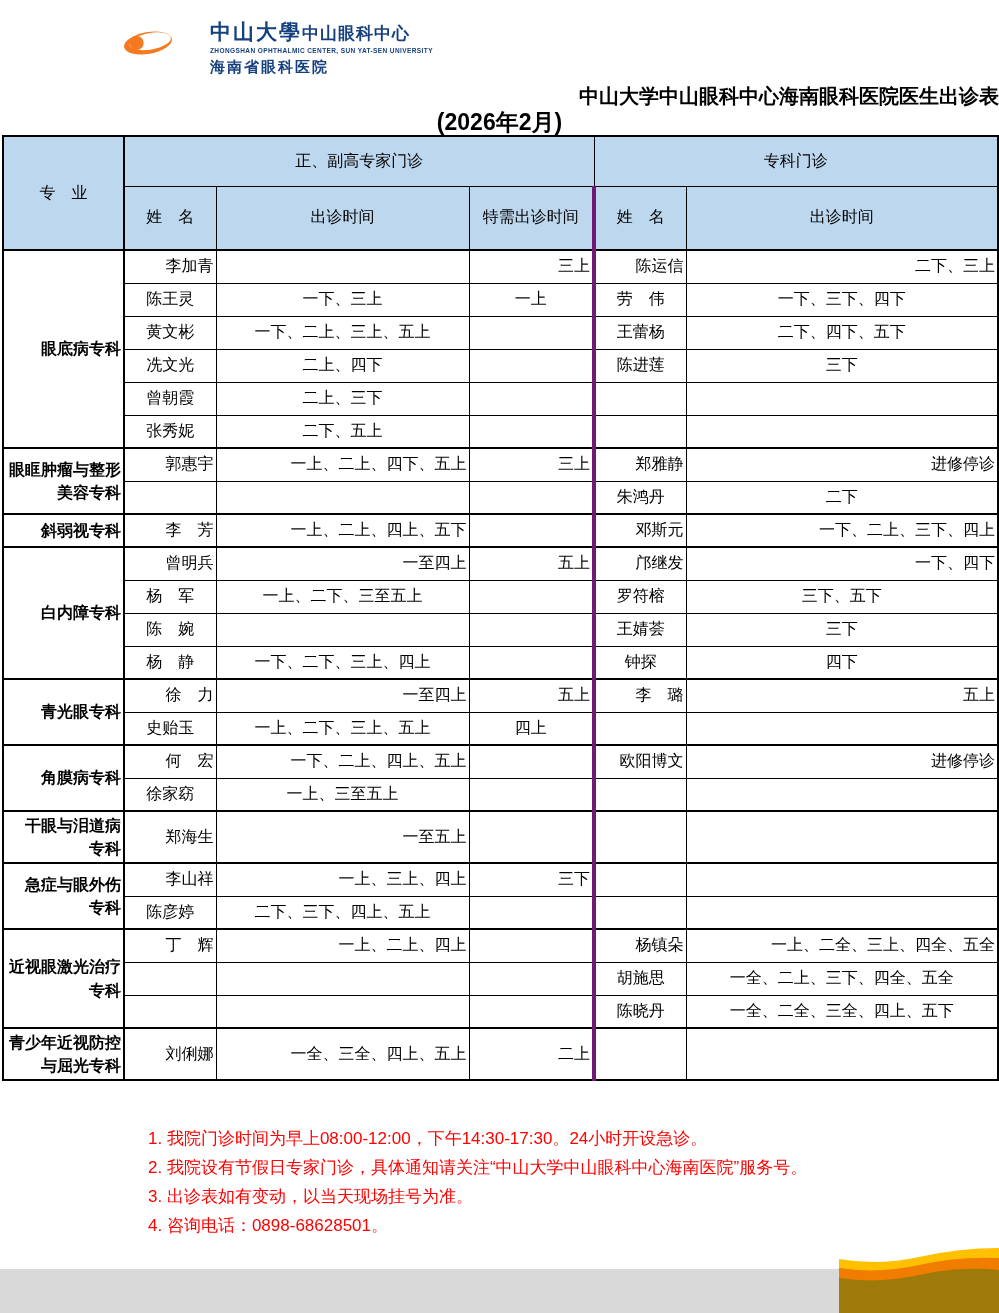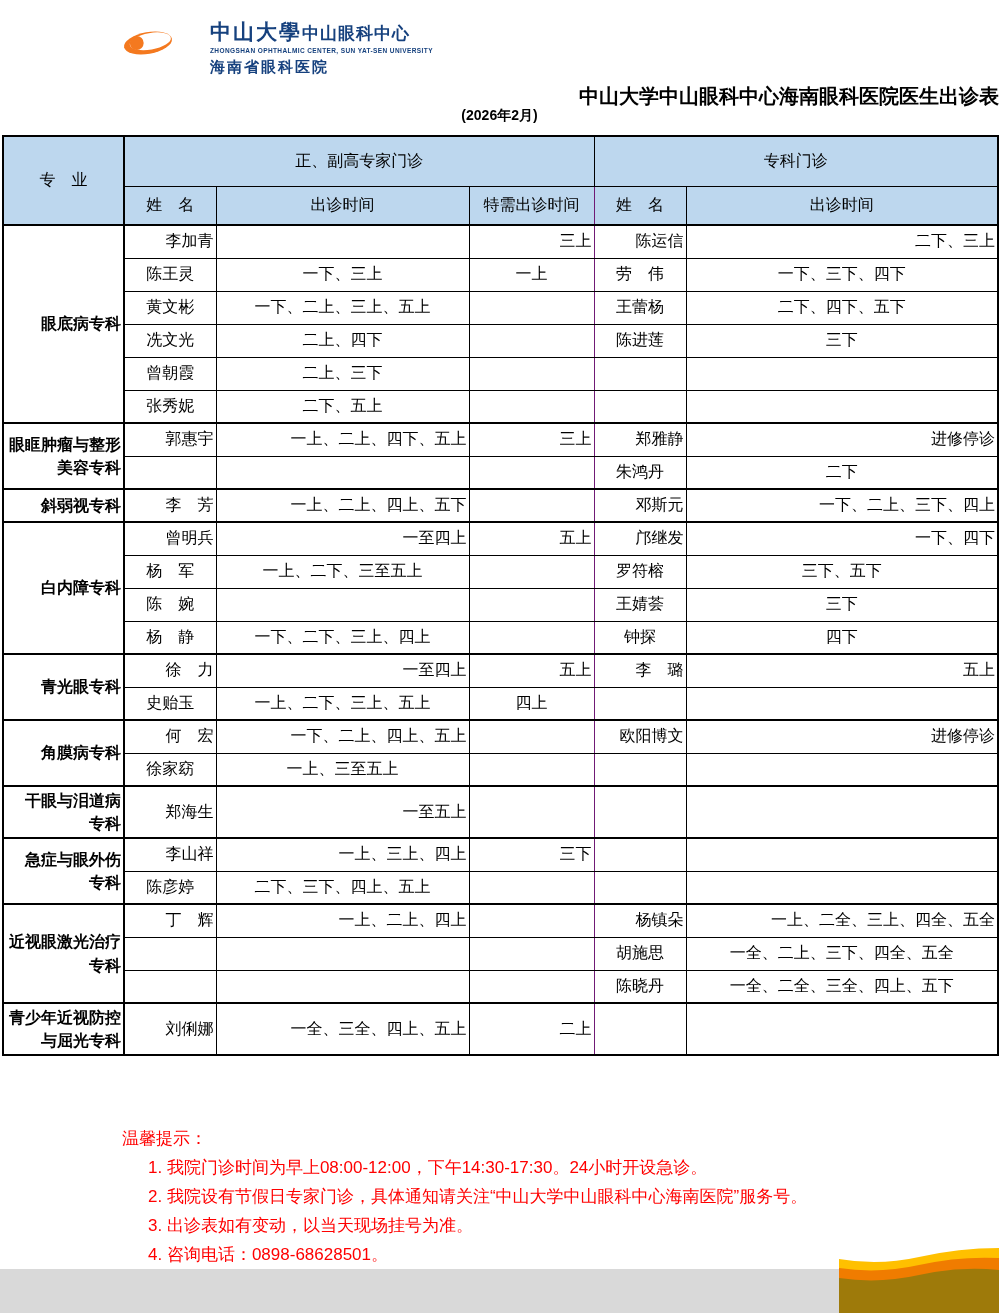--- a/index.html
+++ b/index.html
@@ -11,30 +11,30 @@
   .logo-icon { width:52px; height:34px; margin-top:8px; }
   .logo-text { margin-left:8px; color:#16417E; }
   .logo-line1 { display:flex; align-items:baseline; }
   .logo-calli { font-family:"DejaVu Serif","Liberation Serif",serif; font-weight:bold; font-size:21px; letter-spacing:2px; }
   .logo-cn { font-weight:bold; font-size:17px; letter-spacing:1px; }
   .logo-en { font-size:6.5px; letter-spacing:0.4px; margin-top:1px; font-weight:bold; }
   .logo-branch { font-weight:bold; font-size:15px; letter-spacing:2px; margin-top:4px; }
 
   
   .title { position:absolute; top:83px; left:0; width:100%; text-align:right; font-size:20px; font-weight:bold; color:#000; }
-  .subtitle { position:absolute; top:107px; left:0; width:100%; text-align:center; font-size:14px; font-weight:bold; color:#000; }
+  .subtitle { position:absolute; top:107px; left:0; width:100%; text-align:center; font-size:23px; font-weight:bold; color:#000; }
 
   
   table { position:absolute; top:135px; left:2px; width:995px; border-collapse:collapse; border:2px solid #000; table-layout:fixed; }
   th, td { border:1px solid #000; text-align:center; vertical-align:middle; font-size:16px; color:#000; padding:0 2px; }
   thead th { background:#BDD7EE; font-weight:normal; }
   thead tr:first-child th { height:50px; }
-  thead tr:last-child th { height:39px; border-bottom:2px solid #000; }
+  thead tr:last-child th { height:64px; border-bottom:2px solid #000; }
   th.c-spec { border-right:2px solid #000; }
-  th.c-special, td.c-sep { border-right:1px solid #701a75; }
+  th.c-special, td.c-sep { border-right:4px solid #701a75; }
   tbody td { height:33px; }
   tbody tr.tall td { height:52px; }
   tbody tr.group-start td { border-top:2px solid #000;text-align:right; }
   td.spec { font-weight:bold; border-right:2px solid #000; white-space:pre-line; line-height:1.45;margin-top:31px; }
 
   
   .notes { position:absolute; top:1124px; left:0; width:100%; }
   .notes-title { margin-left:122px; font-size:17px; line-height:29px; }
   .note-item { margin-left:148px; font-size:17px; line-height:29px; }
 
@@ -272,21 +272,20 @@
           <td>刘俐娜</td>
           <td>一全、三全、四上、五上</td>
           <td class="c-sep">二上</td>
           <td></td>
           <td></td>
         </tr>
       </tbody>
   </table>
 
   <div class="notes" style="color: rgb(255, 0, 0);">
-    <div class="notes-title">温馨提示：</div>
     <div id="notes-list">
         <div class="note-item">1. 我院门诊时间为早上08:00-12:00，下午14:30-17:30。24小时开设急诊。</div>
         <div class="note-item">2. 我院设有节假日专家门诊，具体通知请关注“中山大学中山眼科中心海南医院”服务号。</div>
         <div class="note-item">3. 出诊表如有变动，以当天现场挂号为准。</div>
         <div class="note-item">4. 咨询电话：0898-68628501。</div>
       </div>
   </div>
 
   <div class="bottom-bar" style="background: rgb(217, 217, 217);"></div>
   <svg class="wave" viewBox="0 0 160 68" preserveAspectRatio="none">

